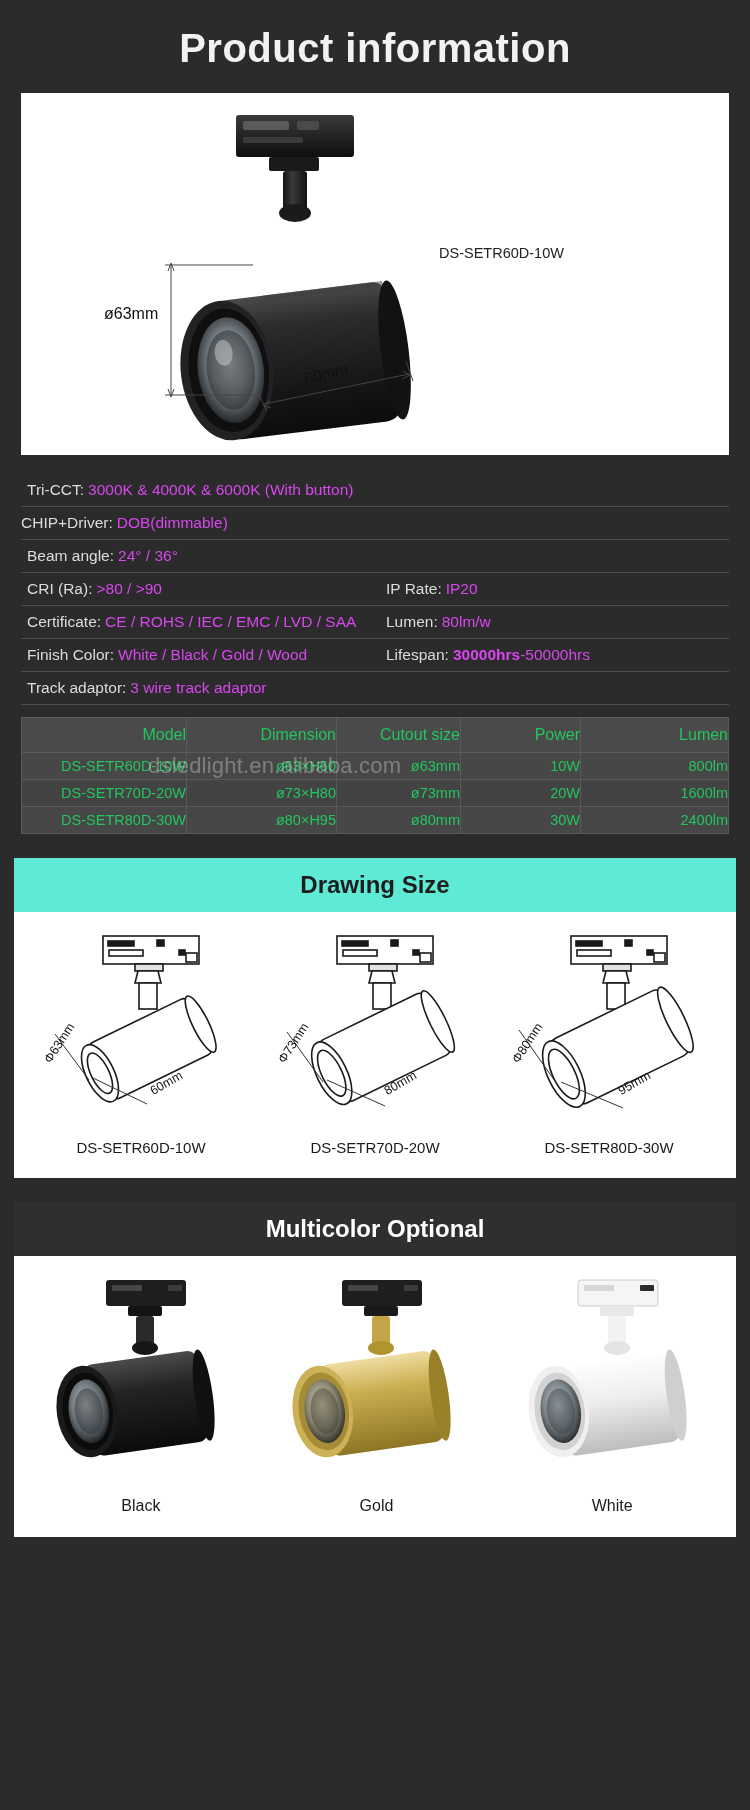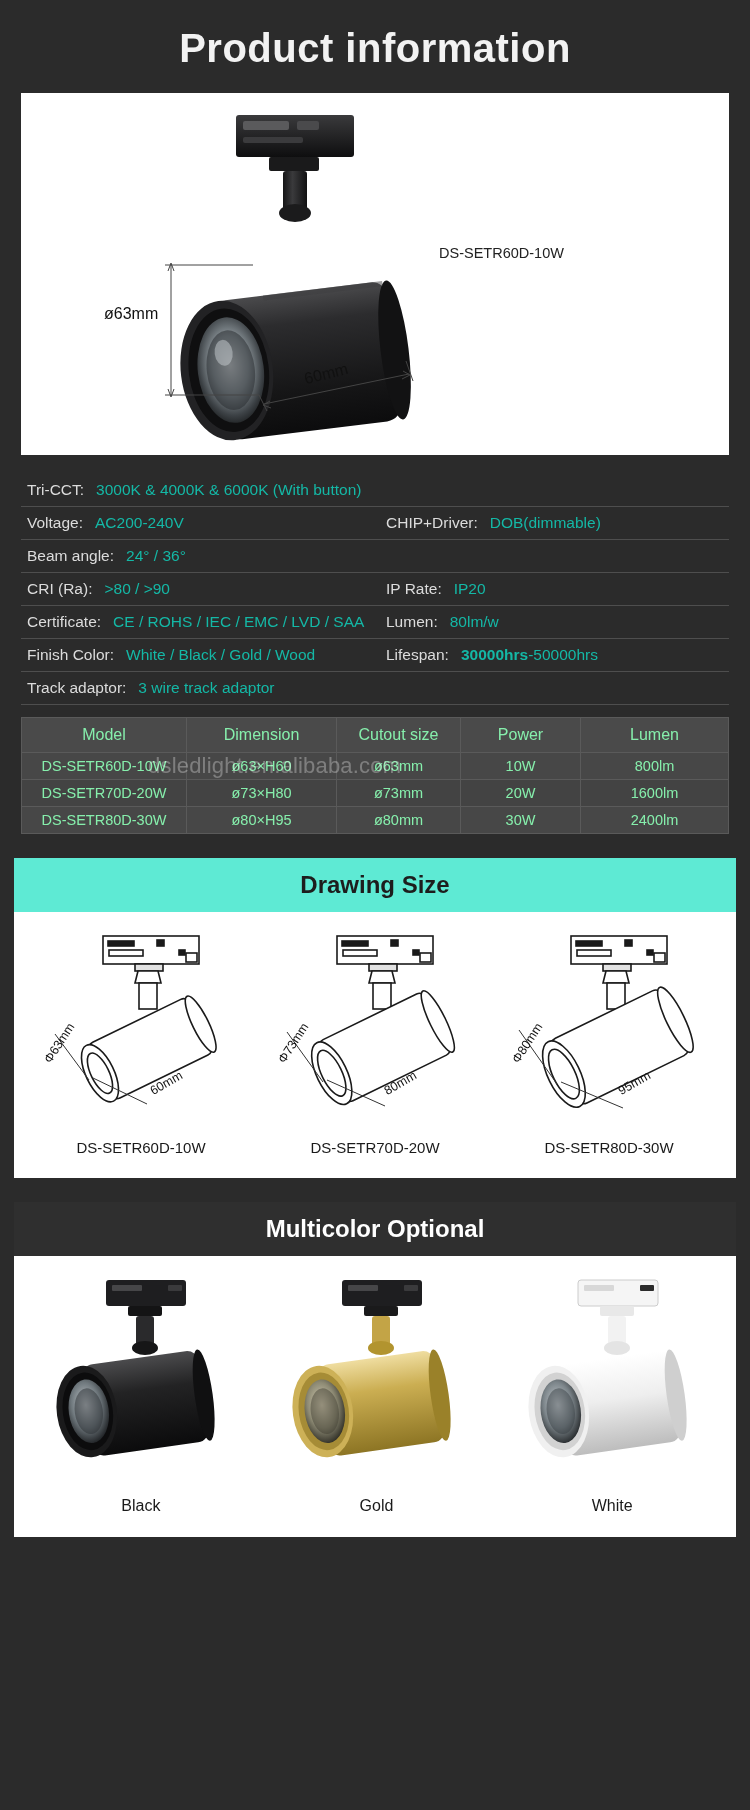--- a/index.html
+++ b/index.html
@@ -61,34 +61,34 @@
     height: 33px;
     border-bottom: 1px solid #4e4e4e;
     color: #e8e8e8;
   }
   .spec-row:last-child { border-bottom: 1px solid #4e4e4e; }
   .spec-cell { display: flex; align-items: baseline; }
   .spec-cell.left  { flex: 0 0 365px; padding-left: 6px; }
   .spec-cell.right { flex: 1; }
   .spec-cell.full  { flex: 1; padding-left: 6px; }
   .spec-key { color: #dcdcdc; text-align: center; }
-  .spec-val { color: #14b8a6; margin-left: 12px; }
+  .spec-val { color: #d946ef; margin-left: 4px; }
 
   
   .model-table {
     margin: 12px 21px 0 21px;
     width: 708px;
     border-collapse: collapse;
     font-size: 14.5px;
     position: relative;
   }
   .model-table th, .model-table td {
     border: 1px solid #5a5a5a;
-    text-align: center;
-    color: #86efac;
+    text-align: right;
+    color: #22c55e;
   }
   .model-table th {
     background: #4a4a4a;
     font-weight: normal;
     font-size: 16px;
     height: 35px;
   }
   .model-table td {
     background: #434343;
     height: 27px;
@@ -234,24 +234,20 @@
 <div class="specs">
 
   <div class="spec-row">
     <div class="spec-cell full">
       <span class="spec-key">Tri-CCT:</span>
       <span class="spec-val">3000K &amp; 4000K &amp; 6000K (With button)</span>
     </div>
   </div>
 
   <div class="spec-row">
-    <div class="spec-cell left">
-      <span class="spec-key">Voltage:</span>
-      <span class="spec-val">AC200-240V</span>
-    </div>
     <div class="spec-cell right">
       <span class="spec-key">CHIP+Driver:</span>
       <span class="spec-val">DOB(dimmable)</span>
     </div>
   </div>
 
   <div class="spec-row">
     <div class="spec-cell left">
       <span class="spec-key">Beam angle:</span>
       <span class="spec-val">24° / 36°</span>

